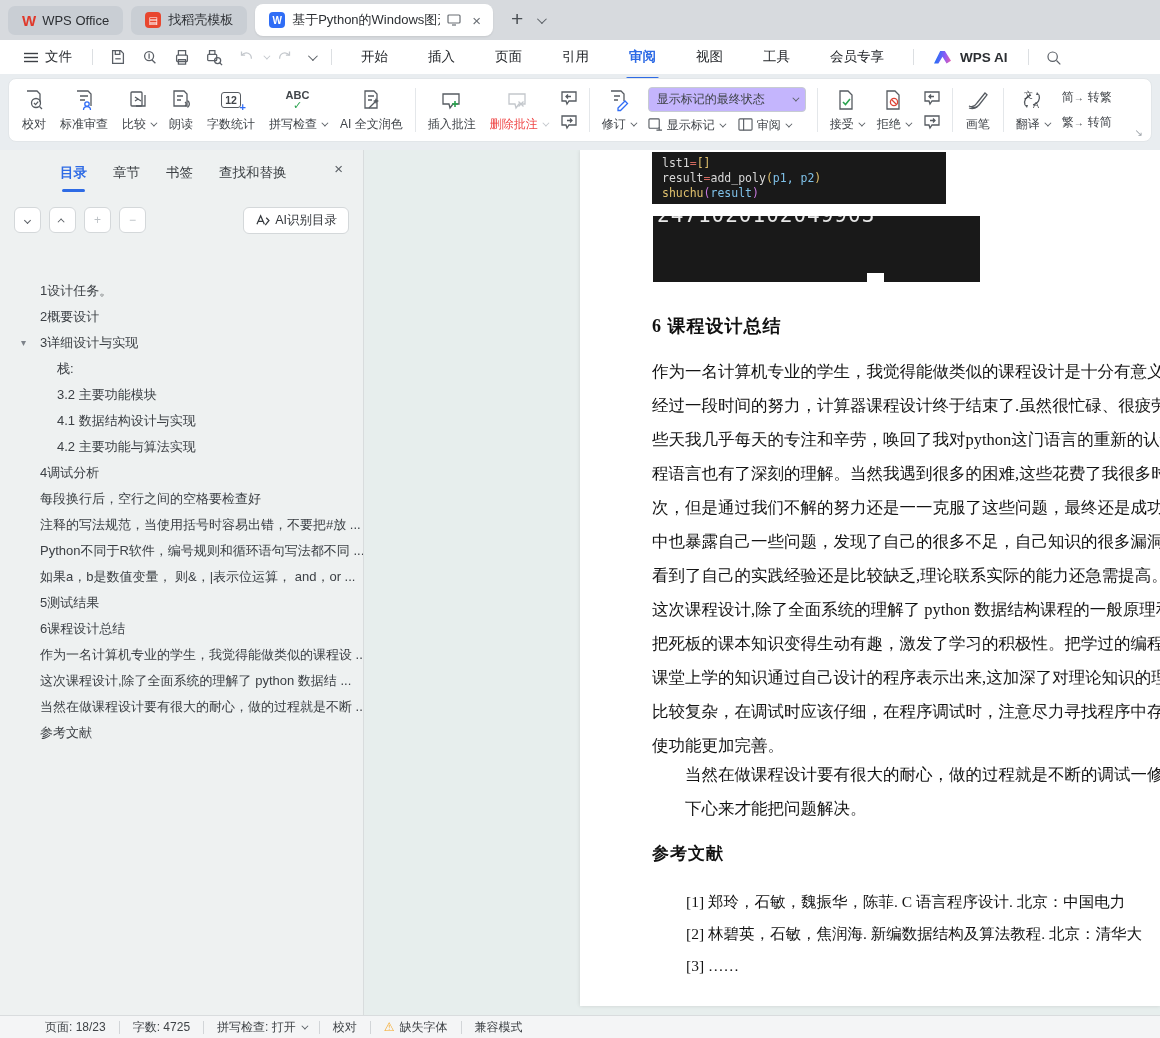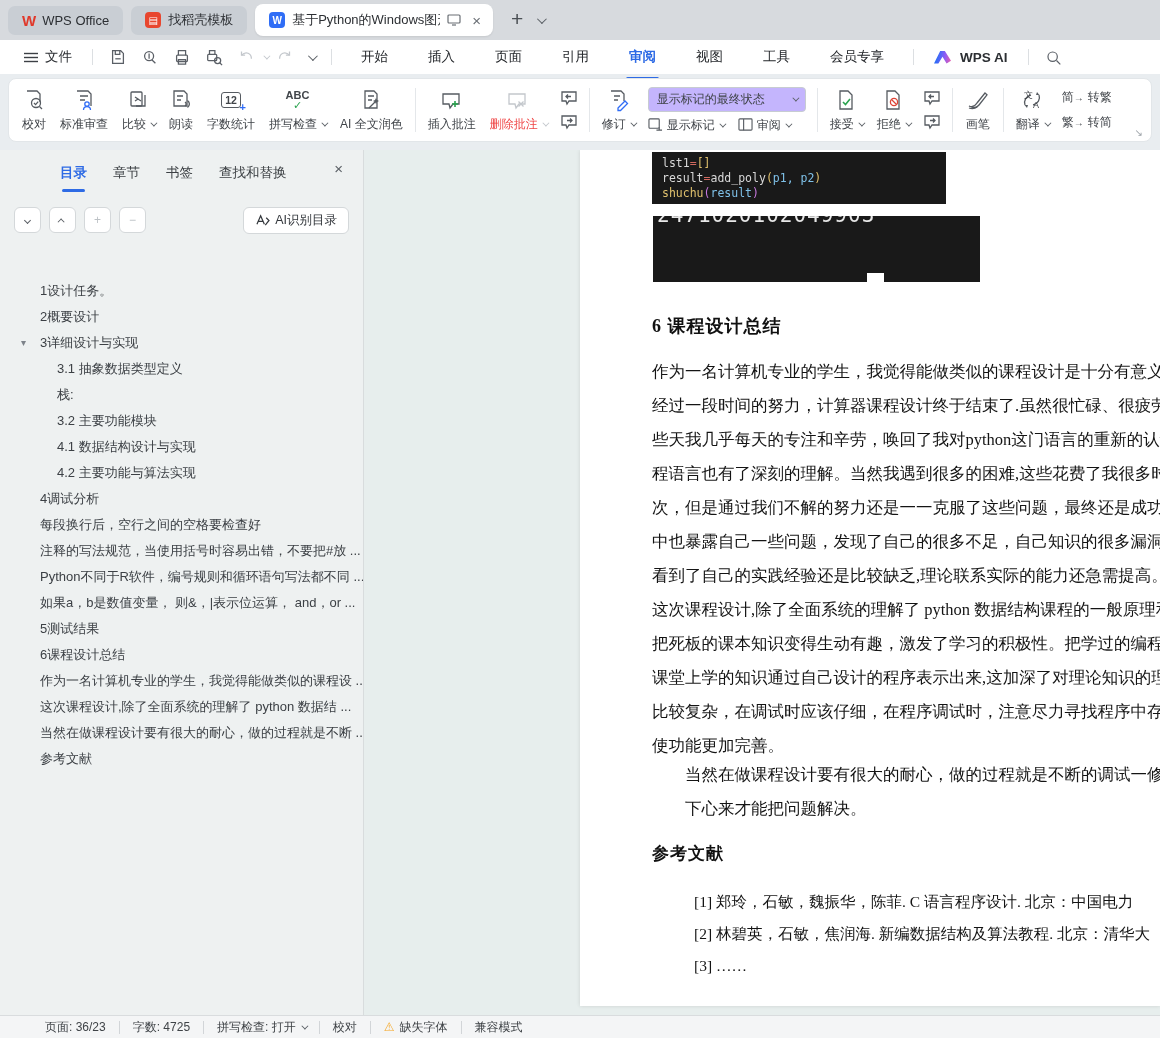--- a/index.html
+++ b/index.html
@@ -90,21 +90,21 @@
   .code2 { left:73px; top:66px; width:327px; height:66px; font-size:21px; line-height:25px; padding:0 4px; color:#e8e8e8; overflow:hidden; }
   .clipdigits { display:block; margin-top:-13px; letter-spacing:1px; }
   .handle { position:absolute; left:214px; bottom:-1px; width:17px; height:10px; background:#fff; }
 
   .dheading { position:absolute; left:72px; top:164px; font-size:18px; font-weight:bold; color:#111; font-family:"Liberation Serif","DejaVu Serif",serif; letter-spacing:1px; }
   .para { position:absolute; left:72px; right:0; font-family:"Liberation Serif","DejaVu Serif",serif; color:#141414; font-size:16.5px; }
   .doc-line { height:34px; line-height:34px; white-space:nowrap; }
   .p1 { top:205px; } .p2 { top:443px; } .p3 { top:608px; left:105px; }
   .refhead { position:absolute; left:72px; top:692px; font-size:17px; font-weight:bold; color:#111; font-family:"Liberation Serif","DejaVu Serif",serif; letter-spacing:1px; }
   .refs { top:736px; left:106px; font-size:15.5px; }
-  .refs .doc-line { height:32px; line-height:32px;margin-left:8px; }
+  .refs .doc-line { height:32px; line-height:32px; }
 
   
   .statusbar { height:23px; background:#f4f5f6; border-top:1px solid #d9dcde; display:flex; align-items:center; font-size:12px; color:#3f4347; padding-left:45px; gap:13px; flex:0 0 auto; }
   .ssep { width:1px; height:13px; background:#d2d5d8; }
   .sitem { display:flex; align-items:center; gap:5px; white-space:nowrap; }
   .warn { color:#f5a623; font-size:12px; }
 </style>
 </head>
 <body>
 
@@ -488,21 +488,20 @@
               <path d="M2 11L6 2l4 9M3.5 8h5"></path>
               <path d="M12 4l3 3-4 5"></path>
             </svg>
           <span>AI识别目录</span>
         </span>
       </div>
       <div class="outline">
           <div class="ol-item lv0"><span class="ol-label">1设计任务。</span></div>
           <div class="ol-item lv0"><span class="ol-label">2概要设计</span></div>
           <div class="ol-item lv0"><span class="ol-caret">▾</span><span class="ol-label">3详细设计与实现</span></div>
-          <div class="ol-item lv1"><span class="ol-label">3.1 抽象数据类型定义</span></div>
           <div class="ol-item lv1"><span class="ol-label">栈:</span></div>
           <div class="ol-item lv1"><span class="ol-label">3.2 主要功能模块</span></div>
           <div class="ol-item lv1"><span class="ol-label">4.1 数据结构设计与实现</span></div>
           <div class="ol-item lv1"><span class="ol-label">4.2 主要功能与算法实现</span></div>
           <div class="ol-item lv0"><span class="ol-label">4调试分析</span></div>
           <div class="ol-item lv0"><span class="ol-label">每段换行后，空行之间的空格要检查好</span></div>
           <div class="ol-item lv0"><span class="ol-label">注释的写法规范，当使用括号时容易出错，不要把#放 ...</span></div>
           <div class="ol-item lv0"><span class="ol-label">Python不同于R软件，编号规则和循环语句写法都不同 ...</span></div>
           <div class="ol-item lv0"><span class="ol-label">如果a，b是数值变量， 则&amp;，|表示位运算， and，or ...</span></div>
           <div class="ol-item lv0"><span class="ol-label">5测试结果</span></div>
@@ -556,21 +555,21 @@
             <div class="doc-line">[1] 郑玲，石敏，魏振华，陈菲.  C 语言程序设计. 北京：中国电力</div>
             <div class="doc-line">[2] 林碧英，石敏，焦润海. 新编数据结构及算法教程. 北京：清华大</div>
             <div class="doc-line">[3]  ……</div>
           </div>
 
       </div>
     </div>
   </div>
 
   <div class="statusbar">
-    <span class="sitem">页面: 36/23</span>
+    <span class="sitem">页面: 18/23</span>
     <span class="ssep"></span>
     <span class="sitem">字数: 4725</span>
     <span class="ssep"></span>
     <span class="sitem">
       <span>拼写检查: 打开</span>
       <span class="chev sm"></span>
     </span>
     <span class="ssep"></span>
     <span class="sitem">校对</span>
     <span class="ssep"></span>

